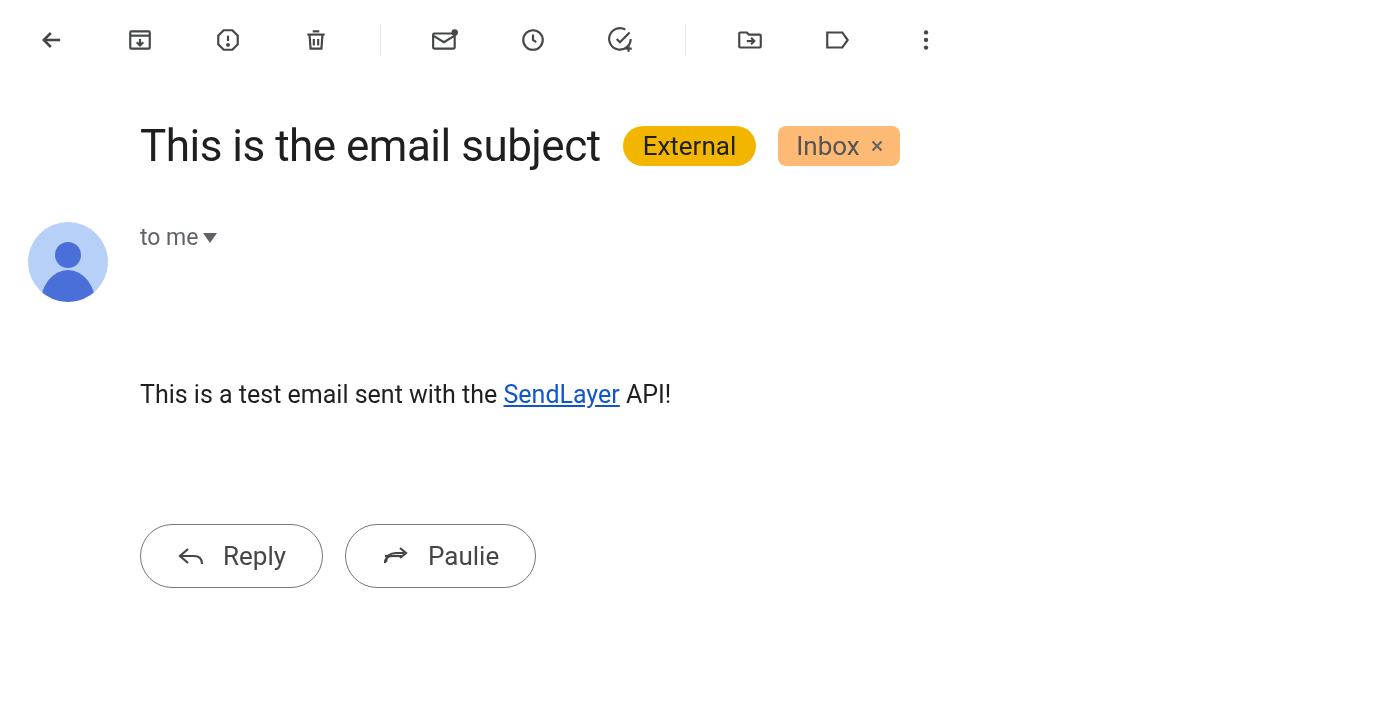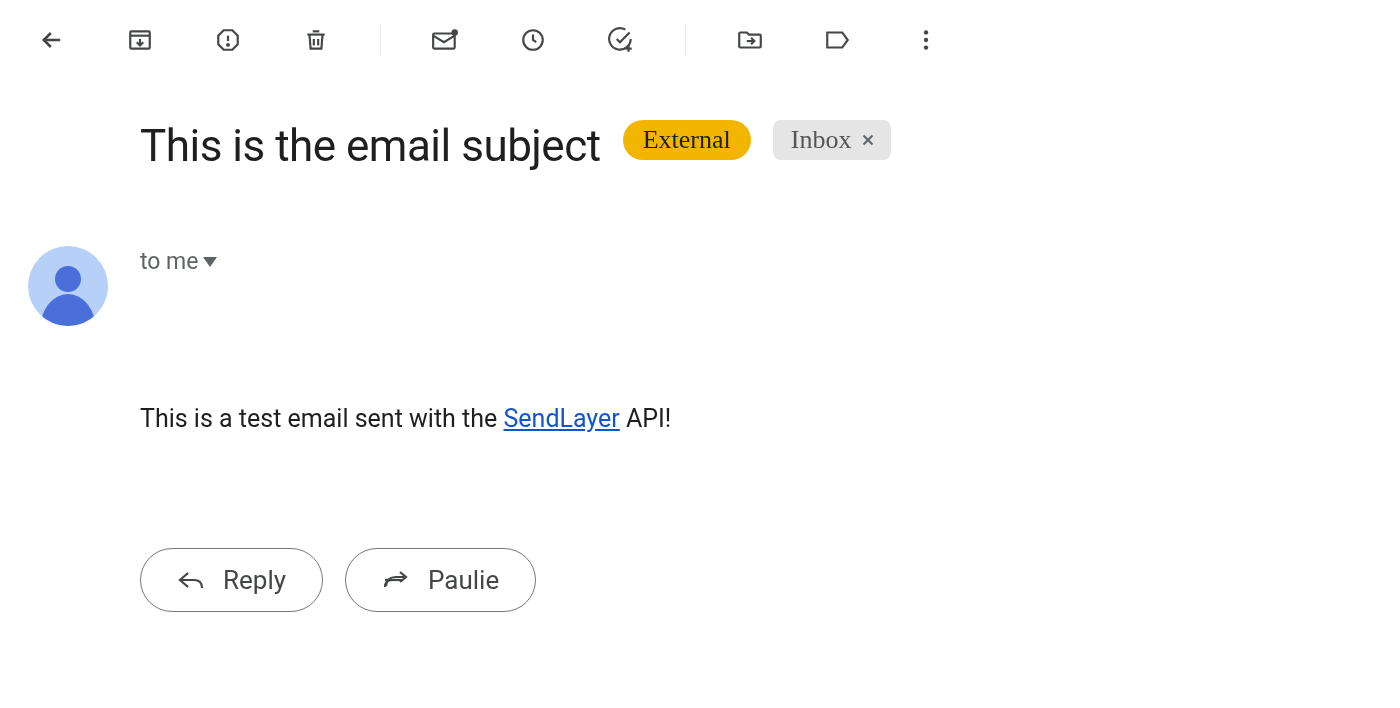--- a/index.html
+++ b/index.html
@@ -33,45 +33,44 @@
     height: 32px;
     background: #e8eaed;
     margin-right: 40px;
   }
   .content {
     padding: 40px 0 0 140px;
     max-width: 1200px;
   }
   .subject-row {
     display: flex;
-    align-items: flex-start;
+    align-items: center;
     gap: 22px;
-    margin-bottom: 74px;
+    margin-bottom: 50px;
   }
   .subject {
     font-size: 44px;
     font-weight: 400;
     color: #1f1f1f;
     letter-spacing: -0.5px;
   }
   .badge {
     display: inline-flex;
     align-items: center;
     padding: 4px 20px;
     border-radius: 999px;
     font-size: 26px;
     height: 40px;
-    font-family: Liberation Serif, serif;
   }
   .badge-external {
     background: #f2b600;
     color: #1f1f1f;
   }
   .badge-inbox {
-    background: #e5e5e5;
+    background: #fdba74;
     color: #555;
     border-radius: 8px;
     padding: 4px 14px 4px 18px;
     gap: 8px;
   }
   .badge-inbox .close-x {
     display:inline-flex;
   }
   .sender-row {
     display: flex;

